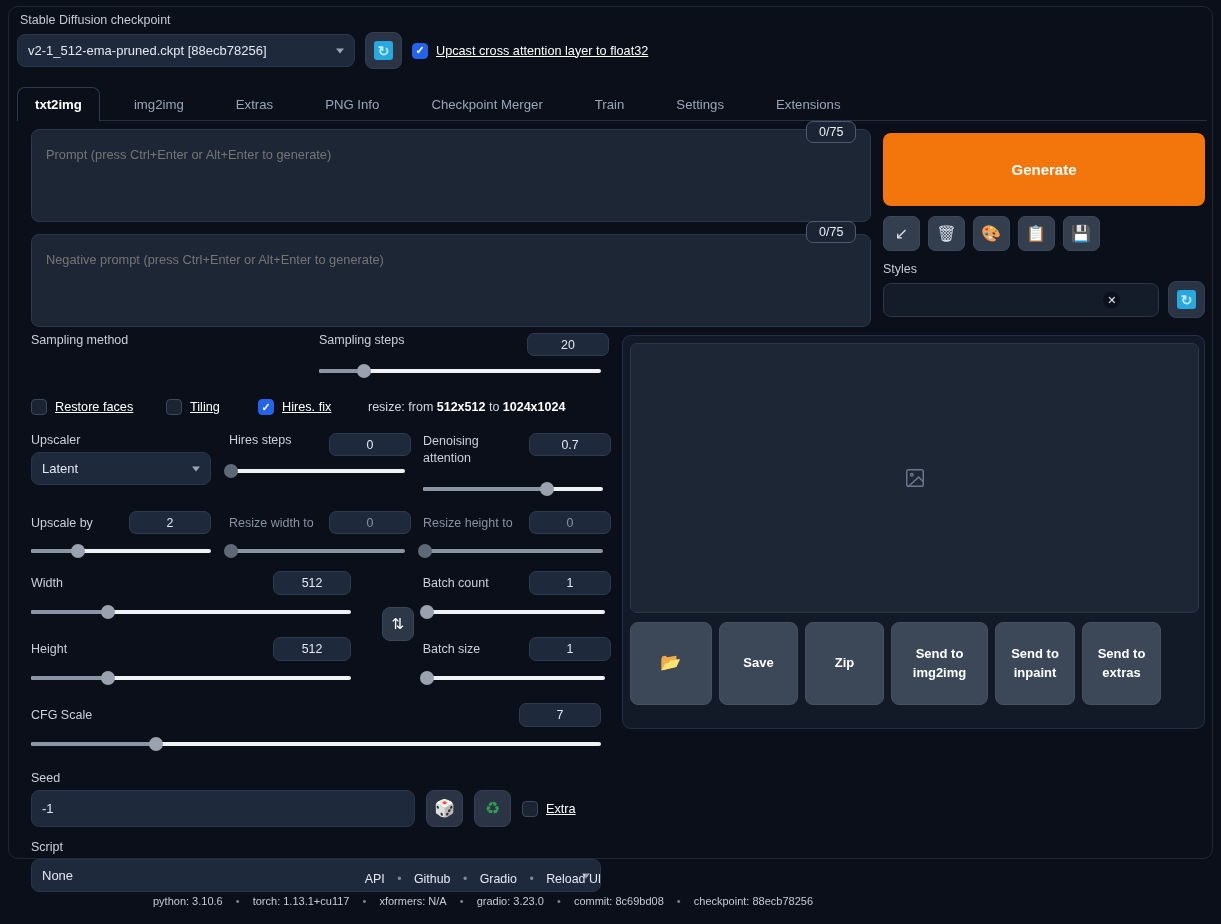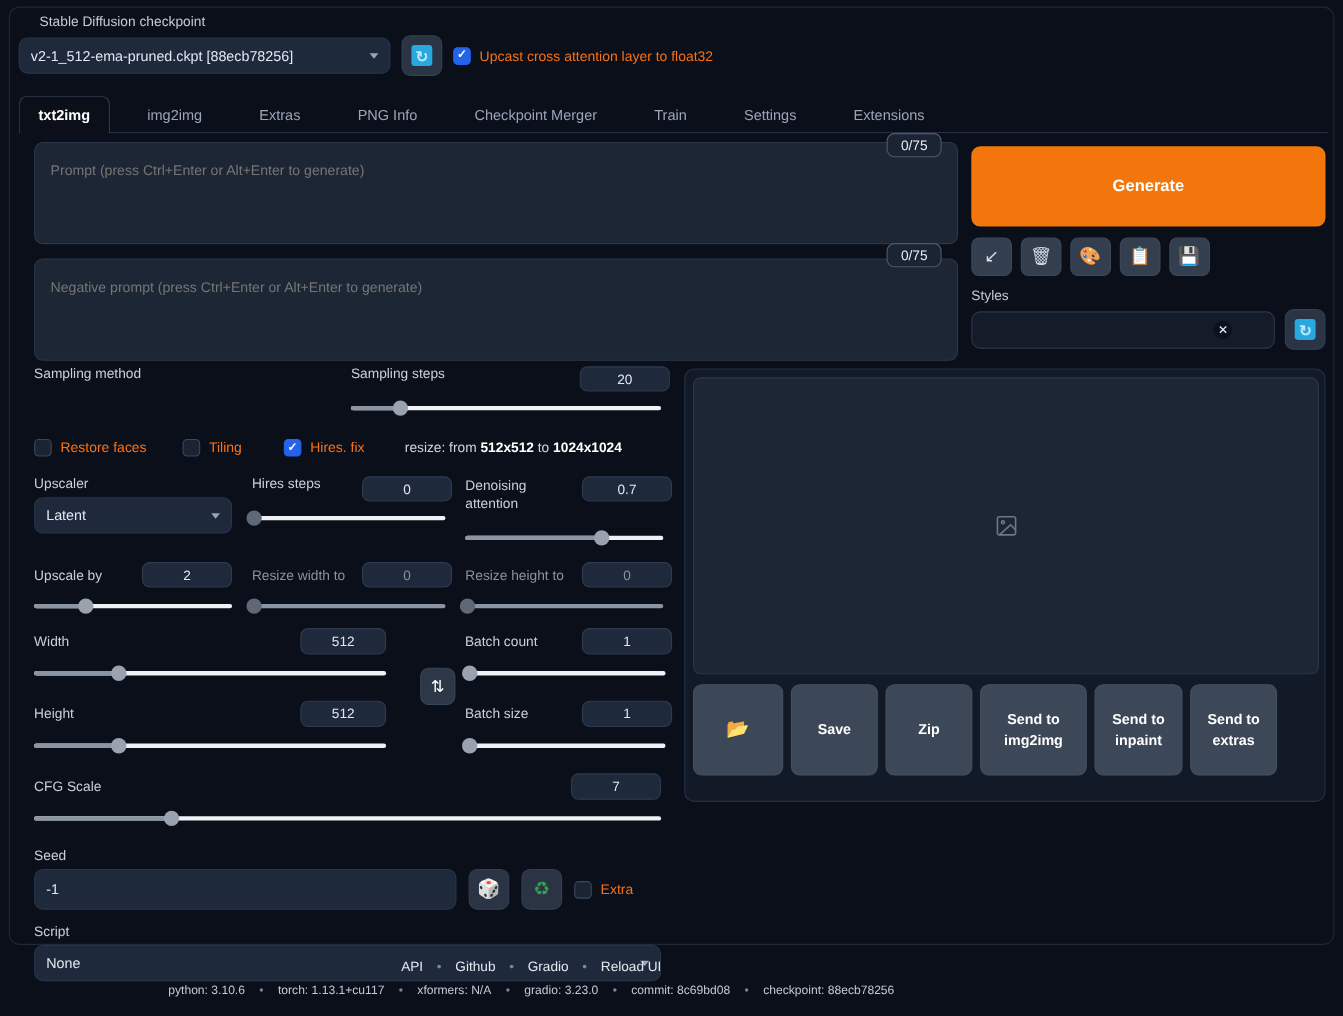--- a/index.html
+++ b/index.html
@@ -13,21 +13,21 @@
   .app-frame {
     position: absolute; left: 8px; top: 6px;
     width: 1205px; height: 853px;
     border: 1px solid #1f2836;
     border-radius: 10px;
     background: #0b0f19;
   }
   
   .top-row { position: absolute; left: 8px; top: 6px; }
   .lbl { font-size: 12.5px; color: #c3cad6; display:block; }
-  .ckpt-label { margin-bottom: 5px; margin-left: 19px; }
+  .ckpt-label { margin-bottom: 5px; margin-left: 3px; }
   .ckpt-line { display: flex; align-items: center; gap: 10px; }
   .dropdown {
     background: #1e293b;
     border: 1px solid #27364a;
     border-radius: 8px;
     height: 33px;
     display: flex; align-items: center;
     padding: 0 10px;
     font-size: 13px;
     color: #e2e8f0;
@@ -54,21 +54,21 @@
   .cb {
     width: 16px; height: 16px; border-radius: 4px;
     border: 1px solid #3b475c; background: #1b2433;
     display:flex; align-items:center; justify-content:center;
     cursor: pointer; flex: none;
   }
   .cb.checked { background: #2563eb; border-color:#2563eb; }
   .cb.checked::after {
     content:"✓"; color:#fff; font-size: 11px; line-height: 1; font-weight:bold;
   }
-  .cb-text { font-size: 12.7px; color: #f97316; }
+  .cb-text { font-size: 12.7px; color: #ffffff; text-decoration: underline; }
   
   .tabs {
     position: absolute; left: 8px; top: 80px; width: 1190px;
     border-bottom: 1px solid #253044;
     display: flex; align-items: flex-end; gap: 16px;
   }
   .tab {
     padding: 9px 17px; font-size: 13.2px; color: #9aa6b8; cursor: pointer;
     border: 1px solid transparent; border-bottom: none;
     border-radius: 8px 8px 0 0; margin-bottom: -1px;

